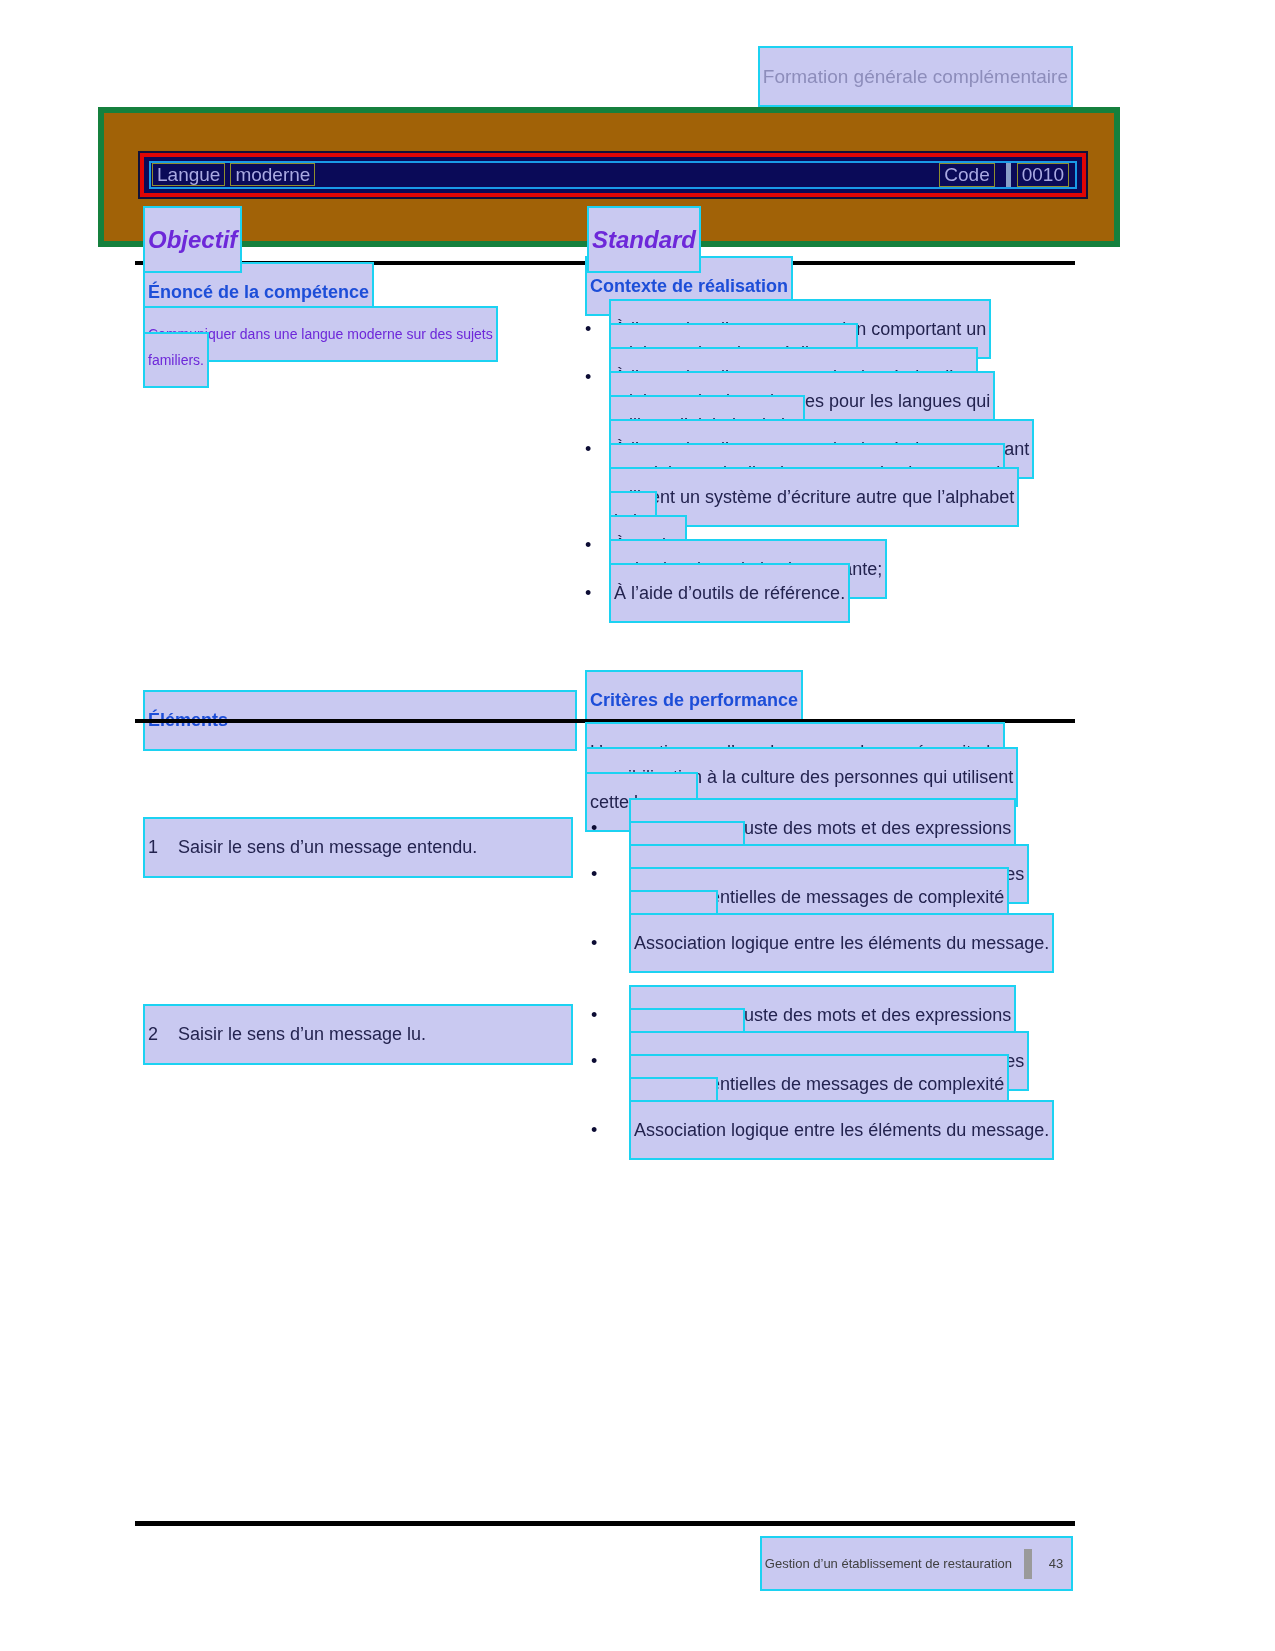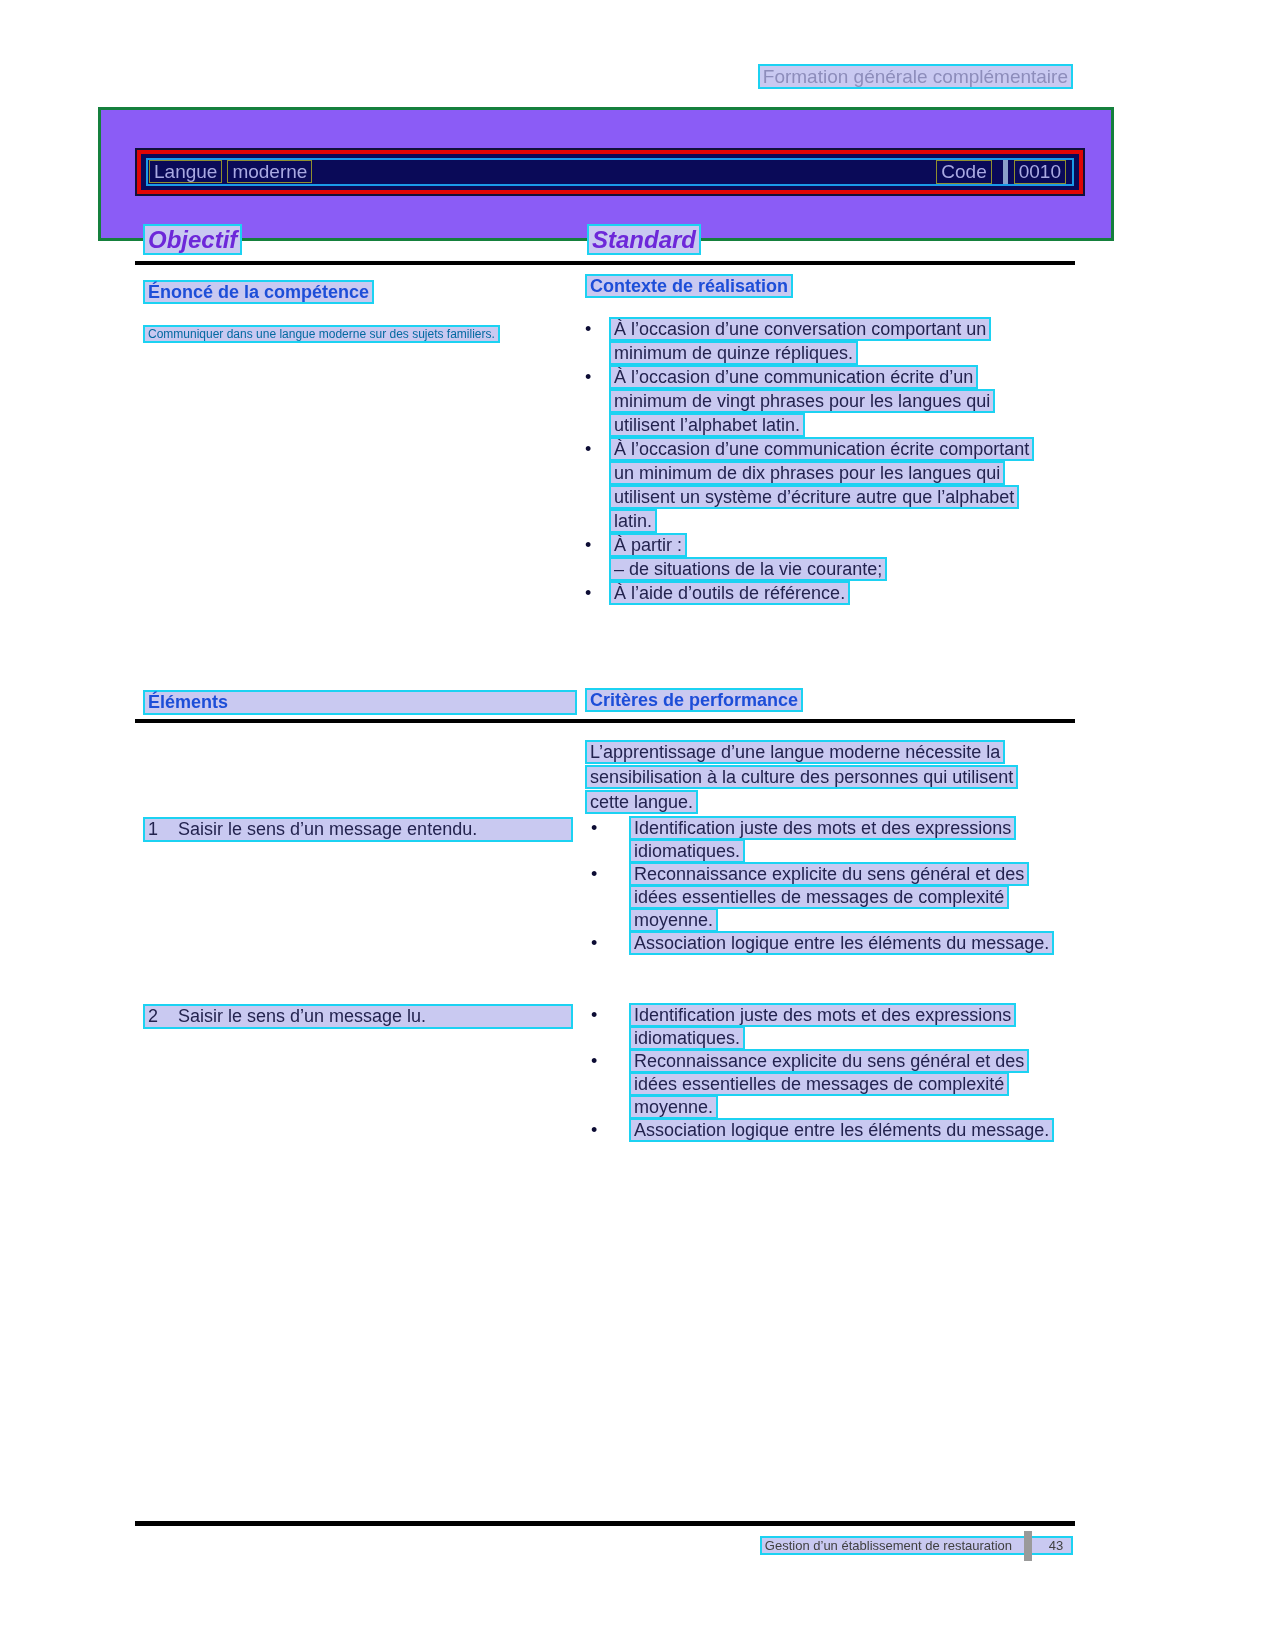--- a/index.html
+++ b/index.html
@@ -6,29 +6,29 @@
   body{
     width:1275px;height:1651px;position:relative;background:#ffffff;
     font-family:"Liberation Sans", sans-serif;color:#23234f;
     overflow:hidden;
   }
   .abs{position:absolute;}
   
   .hl{
     background:#c9c9f1;
     border:2px solid #1cd2f2;
-    padding:0 3px;
+    padding:18px 3px;
     box-decoration-break:clone;
     -webkit-box-decoration-break:clone;
   }
   .top-header{top:66px;right:202px;font-size:19px;color:#8d8dbb;}
   
   .banner{
     left:98px;top:107px;width:1010px;height:128px;
-    background:#8b5cf6;border:3px solid #15803d;
+    background:#a16207;border:6px solid #15803d;
   }
   .navy-bar{
     position:absolute;left:36px;top:40px;width:922px;height:36px;
     background:#0a0a58;border:4px solid #e00505;
     box-shadow:0 0 0 2px #10103a;
     display:flex;align-items:center;justify-content:space-between;
     padding:0 8px;color:#a9a9e2;font-size:19px;
   }
   .cyan-strip{
     position:absolute;left:5px;right:5px;top:50%;height:24px;
@@ -41,21 +41,21 @@
   .bar-right{display:flex;align-items:center;position:relative;z-index:2;padding-left:22px;}
   .code-sep{width:5px;height:24px;background:#8aa0c8;margin:0 6px;}
   
   .colhead{font-size:24px;font-weight:bold;font-style:italic;color:#6d28d9;z-index:5;}
   .rule{background:#000;}
   .rule1{left:135px;top:261px;width:940px;height:4px;}
   .rule2{left:135px;top:719px;width:940px;height:4px;}
   .rule-footer{left:135px;top:1521px;width:940px;height:5px;}
   
   .sec-heading{font-size:18px;font-weight:bold;color:#1d4ed8;}
-  .body-txt{font-size:12px;color:#0369a1;}
+  .body-txt{font-size:14px;color:#6d28d9;}
   .sec1-left{left:143px;top:282px;width:436px;}
   .competence{margin-top:18px;width:382px;line-height:26px;}
   .sec1-right{left:585px;top:276px;width:492px;}
   .blist{margin-top:20px;line-height:24px;font-size:18px;}
   .bullet{display:flex;}
   .marker{width:24px;flex:none;color:#0c0c34;}
   .btxt{width:440px;}
   .dash-row{margin-left:24px;}
   .crit-marker{width:38px;flex:none;text-align:left;padding-left:6px;color:#0c0c34;}
   .crit-txt{width:432px;}

